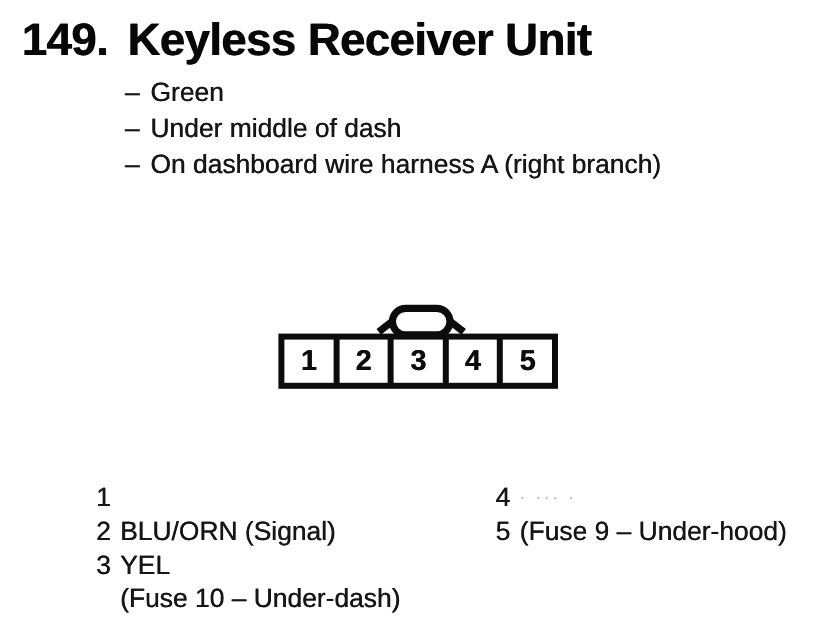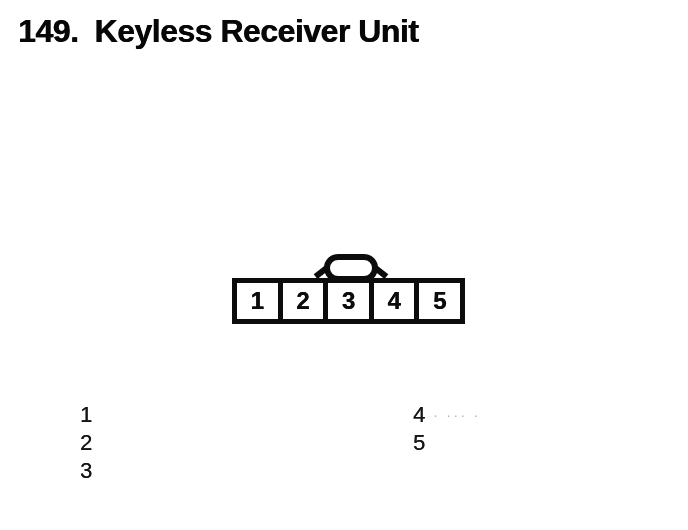--- a/index.html
+++ b/index.html
@@ -6,21 +6,21 @@
   body{
     width:688px;height:530px;background:#ffffff;
     font-family:"Liberation Sans","DejaVu Sans",sans-serif;
     color:#121212;overflow:hidden;
   }
   .page{position:relative;width:688px;height:530px;background:#fff;}
 
   
   .title{
     position:absolute;left:18px;top:13px;margin:0;
-    font-size:32px;font-weight:700;letter-spacing:-0.5px;
+    font-size:38px;font-weight:700;letter-spacing:-0.5px;
     white-space:nowrap;color:#070707;
     text-shadow:0.6px 0 0 currentColor;
   }
   .sec-num{margin-right:16px;}
 
   
   .notes{
     position:absolute;left:104px;top:62px;margin:0;padding:0;
     list-style:none;font-size:22px;line-height:30px;color:#161616;
     text-shadow:0.35px 0 0 currentColor;white-space:nowrap;
@@ -64,51 +64,68 @@
 </style>
 </head>
 <body>
 
 <div class="page">
 
   <h1 class="title">
     <span class="sec-num">149.</span><span class="sec-title">Keyless Receiver Unit</span>
   </h1>
 
+  <ul class="notes">
+    <li class="note">
+      <span class="note-dash">–</span><span>Green</span>
+    </li>
+    <li class="note">
+      <span class="note-dash">–</span><span>Under middle of dash</span>
+    </li>
+    <li class="note">
+      <span class="note-dash">–</span><span>On dashboard wire harness A (right branch)</span>
+    </li>
+  </ul>
 
   <div class="latch-tab"></div>
   <div class="flare flare-l"></div>
   <div class="flare flare-r"></div>
   <div class="conn-shell">
     <div class="cavity">1</div>
     <div class="cavity">2</div>
     <div class="cavity">3</div>
     <div class="cavity">4</div>
     <div class="cavity">5</div>
   </div>
 
   <div class="pins pins-left">
     <div class="pin-row">
       <span class="pin-num">1</span>
     </div>
     <div class="pin-row">
       <span class="pin-num">2</span>
+      <span class="pin-label">
+        <span>BLU/ORN (Signal)</span>
+      </span>
     </div>
     <div class="pin-row">
       <span class="pin-num">3</span>
       <span class="pin-label">
+        <span>YEL</span>
+        <span>(Fuse 10 – Under-dash)</span>
       </span>
     </div>
   </div>
 
   <div class="pins pins-right">
     <div class="pin-row">
       <span class="pin-num">4</span>
       <span class="faint">· ··· ·</span>
     </div>
     <div class="pin-row">
       <span class="pin-num">5</span>
       <span class="pin-label">
+        <span>(Fuse 9 – Under-hood)</span>
       </span>
     </div>
   </div>
 
 </div>
 
 </body></html>

